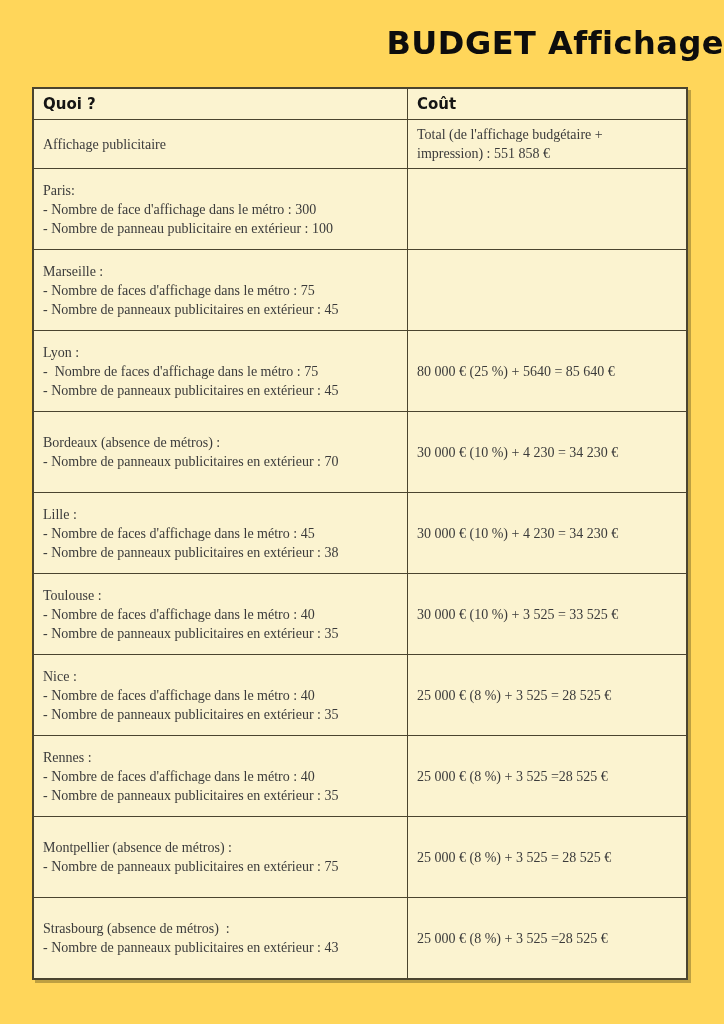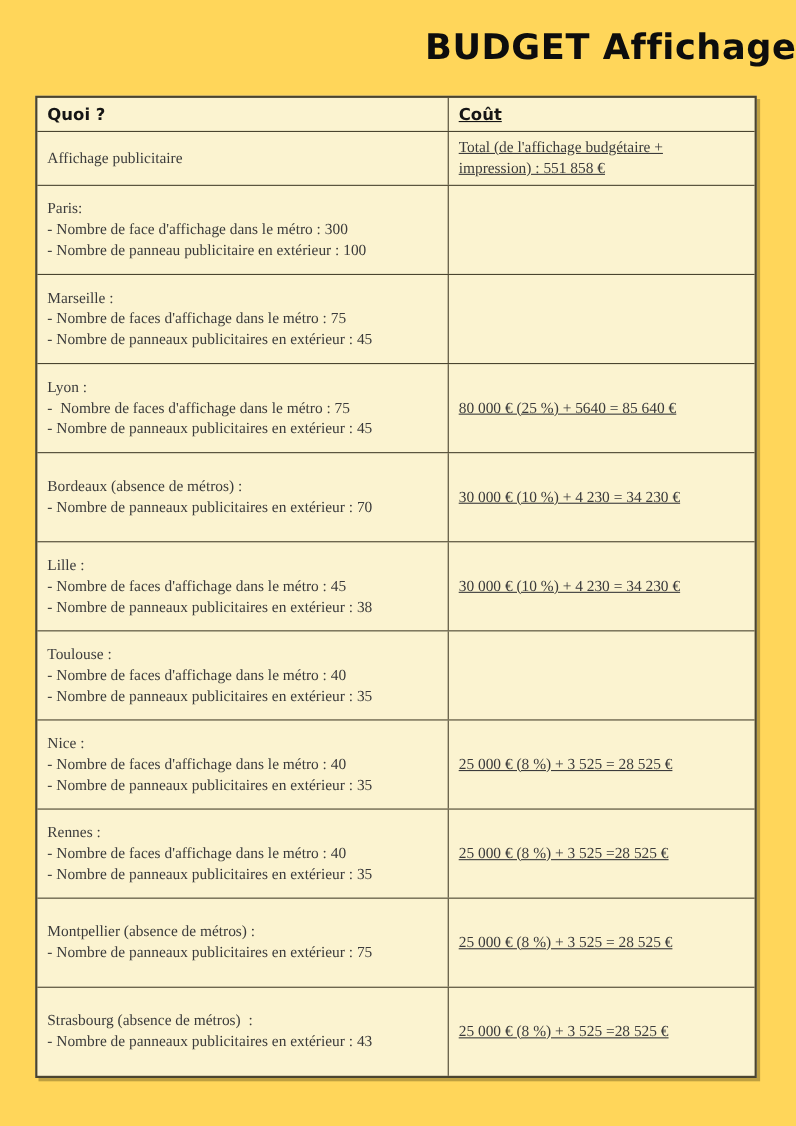--- a/index.html
+++ b/index.html
@@ -60,21 +60,20 @@
     color: #3b3b3b;
     white-space: pre-wrap;
     overflow: hidden;
   }
   .cell-quoi {
     flex: 0 0 374px;
     border-right: 1.5px solid #4A442F;
   }
   .cell-cout {
     flex: 1 1 auto;
-    text-decoration: underline;
   }
   .header-cell {
     font-family: "DejaVu Sans", "Liberation Sans", sans-serif;
     font-weight: bold;
     font-size: 15px;
     color: #151515;
     white-space: nowrap;
   }
 </style>
 </head>
@@ -126,20 +125,21 @@
       <div class="cell cell-quoi">Lille :
 - Nombre de faces d'affichage dans le métro : 45
 - Nombre de panneaux publicitaires en extérieur : 38</div>
       <div class="cell cell-cout">30 000 € (10 %) + 4 230 = 34 230 €</div>
     </div>
 
     <div class="row row-lg">
       <div class="cell cell-quoi">Toulouse :
 - Nombre de faces d'affichage dans le métro : 40
 - Nombre de panneaux publicitaires en extérieur : 35</div>
+      <div class="cell cell-cout">30 000 € (10 %) + 3 525 = 33 525 €</div>
     </div>
 
     <div class="row row-lg">
       <div class="cell cell-quoi">Nice :
 - Nombre de faces d'affichage dans le métro : 40
 - Nombre de panneaux publicitaires en extérieur : 35</div>
       <div class="cell cell-cout">25 000 € (8 %) + 3 525 = 28 525 €</div>
     </div>
 
     <div class="row row-lg">

